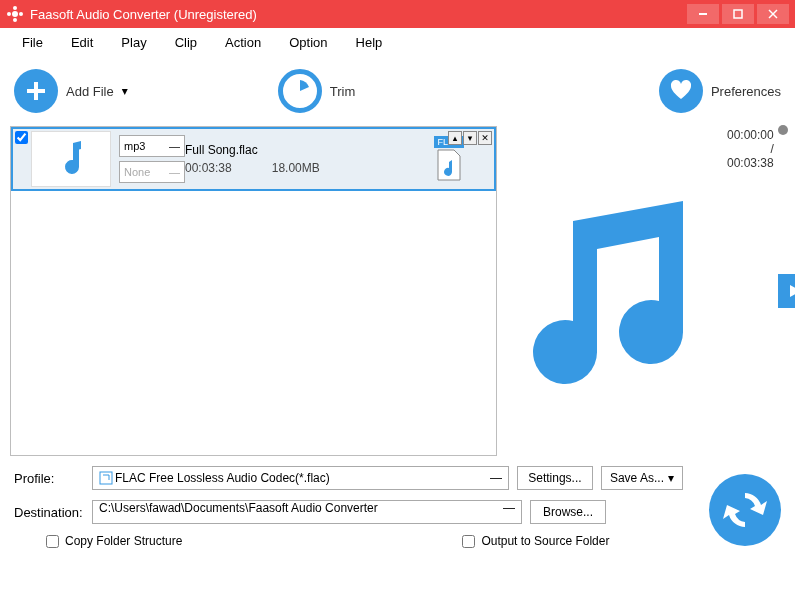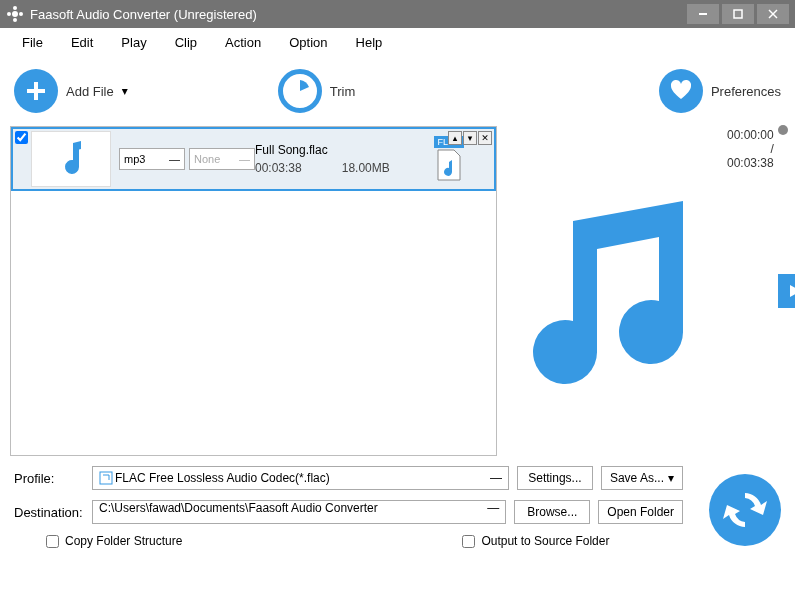--- a/index.html
+++ b/index.html
@@ -1,38 +1,38 @@
 <!DOCTYPE html>
 <html><head>
 <meta charset="utf-8">
 <style>
 * { margin: 0; padding: 0; box-sizing: border-box; font-family: "Segoe UI", Tahoma, sans-serif; }
 body { width: 795px; height: 596px; background: #fff; overflow: hidden; font-size: 12px; }
 
-.titlebar { background: #737373; height: 28px; display: flex; align-items: center; color: #fff; padding: 0 6px; }
+.titlebar { background: #ef4444; height: 28px; display: flex; align-items: center; color: #fff; padding: 0 6px; }
 .titlebar .logo { width: 18px; height: 18px; margin-right: 6px; display: flex; align-items: center; justify-content: center; }
 .titlebar .title { font-size: 13px; }
 .titlebar .spacer { flex: 1; }
 .titlebar .winbtn { width: 32px; height: 20px; background: rgba(255,255,255,0.2); margin-left: 3px; display: flex; align-items: center; justify-content: center; color: #fff; cursor: pointer; }
 
 .menubar { height: 28px; display: flex; align-items: center; padding: 0 8px; gap: 0; }
 .menubar .menuitem { padding: 4px 14px; cursor: pointer; font-size: 13px; }
 
 .toolbar { height: 70px; display: flex; align-items: center; padding: 0 14px; }
 .tool { display: flex; align-items: center; gap: 8px; cursor: pointer; }
 .circle-btn { width: 44px; height: 44px; border-radius: 50%; background: #3799e3; display: flex; align-items: center; justify-content: center; color: #fff; }
 .tool-label { font-size: 13px; color: #333; }
 .toolbar .spacer { flex: 1; }
 
 .content { display: flex; height: 330px; }
 .filelist { flex: 1; border: 1px solid #bdbdbd; margin: 0 6px 0 10px; display: flex; flex-direction: column; }
 .file-row { border: 2px solid #3799e3; height: 64px; display: flex; align-items: center; background: #e8eff5; position: relative; }
 .file-check { position: absolute; top: 2px; left: 2px; }
 .file-thumb { width: 80px; height: 56px; background: #fff; margin-left: 18px; display: flex; align-items: center; justify-content: center; border: 1px solid #ddd; }
-.file-col { margin-left: 8px; display: flex; flex-direction: row; gap: 4px; }
+.file-col { margin-left: 8px; display: flex; flex-direction: column; gap: 4px; }
 .combo-sm { width: 66px; height: 22px; background: #fff; border: 1px solid #aaa; display: flex; align-items: center; justify-content: space-between; padding: 0 4px; font-size: 11px; cursor: pointer; }
 .file-info { display: flex; flex-direction: column; gap: 4px; font-size: 12px; }
 .file-row .info2 { display: flex; gap: 40px; font-size: 12px; color: #444; }
 .file-icon { margin-left: auto; margin-right: 30px; display: flex; flex-direction: column; align-items: center; }
 .row-btns { position: absolute; top: 2px; right: 2px; display: flex; }
 .row-btns .rb { width: 14px; height: 14px; border: 1px solid #888; background: #f0f0f0; margin-left: 1px; display: flex; align-items: center; justify-content: center; font-size: 9px; cursor: pointer; }
 
 .preview { width: 282px; margin-right: 10px; display: flex; flex-direction: row; }
 .preview-canvas { flex: 1; display: flex; align-items: center; justify-content: center; }
 .timebar { text-align: right; font-size: 12px; color: #333; padding: 2px 4px; }
@@ -243,21 +243,20 @@
       </div>
     <div style="width:90px"></div>
   </div>
   <div class="row">
     <span class="row-label">Destination:</span>
     <div class="textfield stop470">
       <span>C:\Users\fawad\Documents\Faasoft Audio Converter</span>
       <span>—</span>
     </div>
     <div class="btn">Browse...</div>
-    <div class="btn">Open Folder</div>
     <div style="width:90px"></div>
   </div>
   <div class="checks">
     <label class="checkline">
       <input type="checkbox" style=""> 
         <span>Copy Folder Structure</span>
     </label>
     <label class="checkline">
       <input type="checkbox" style=""> 
         <span>Output to Source Folder</span>

